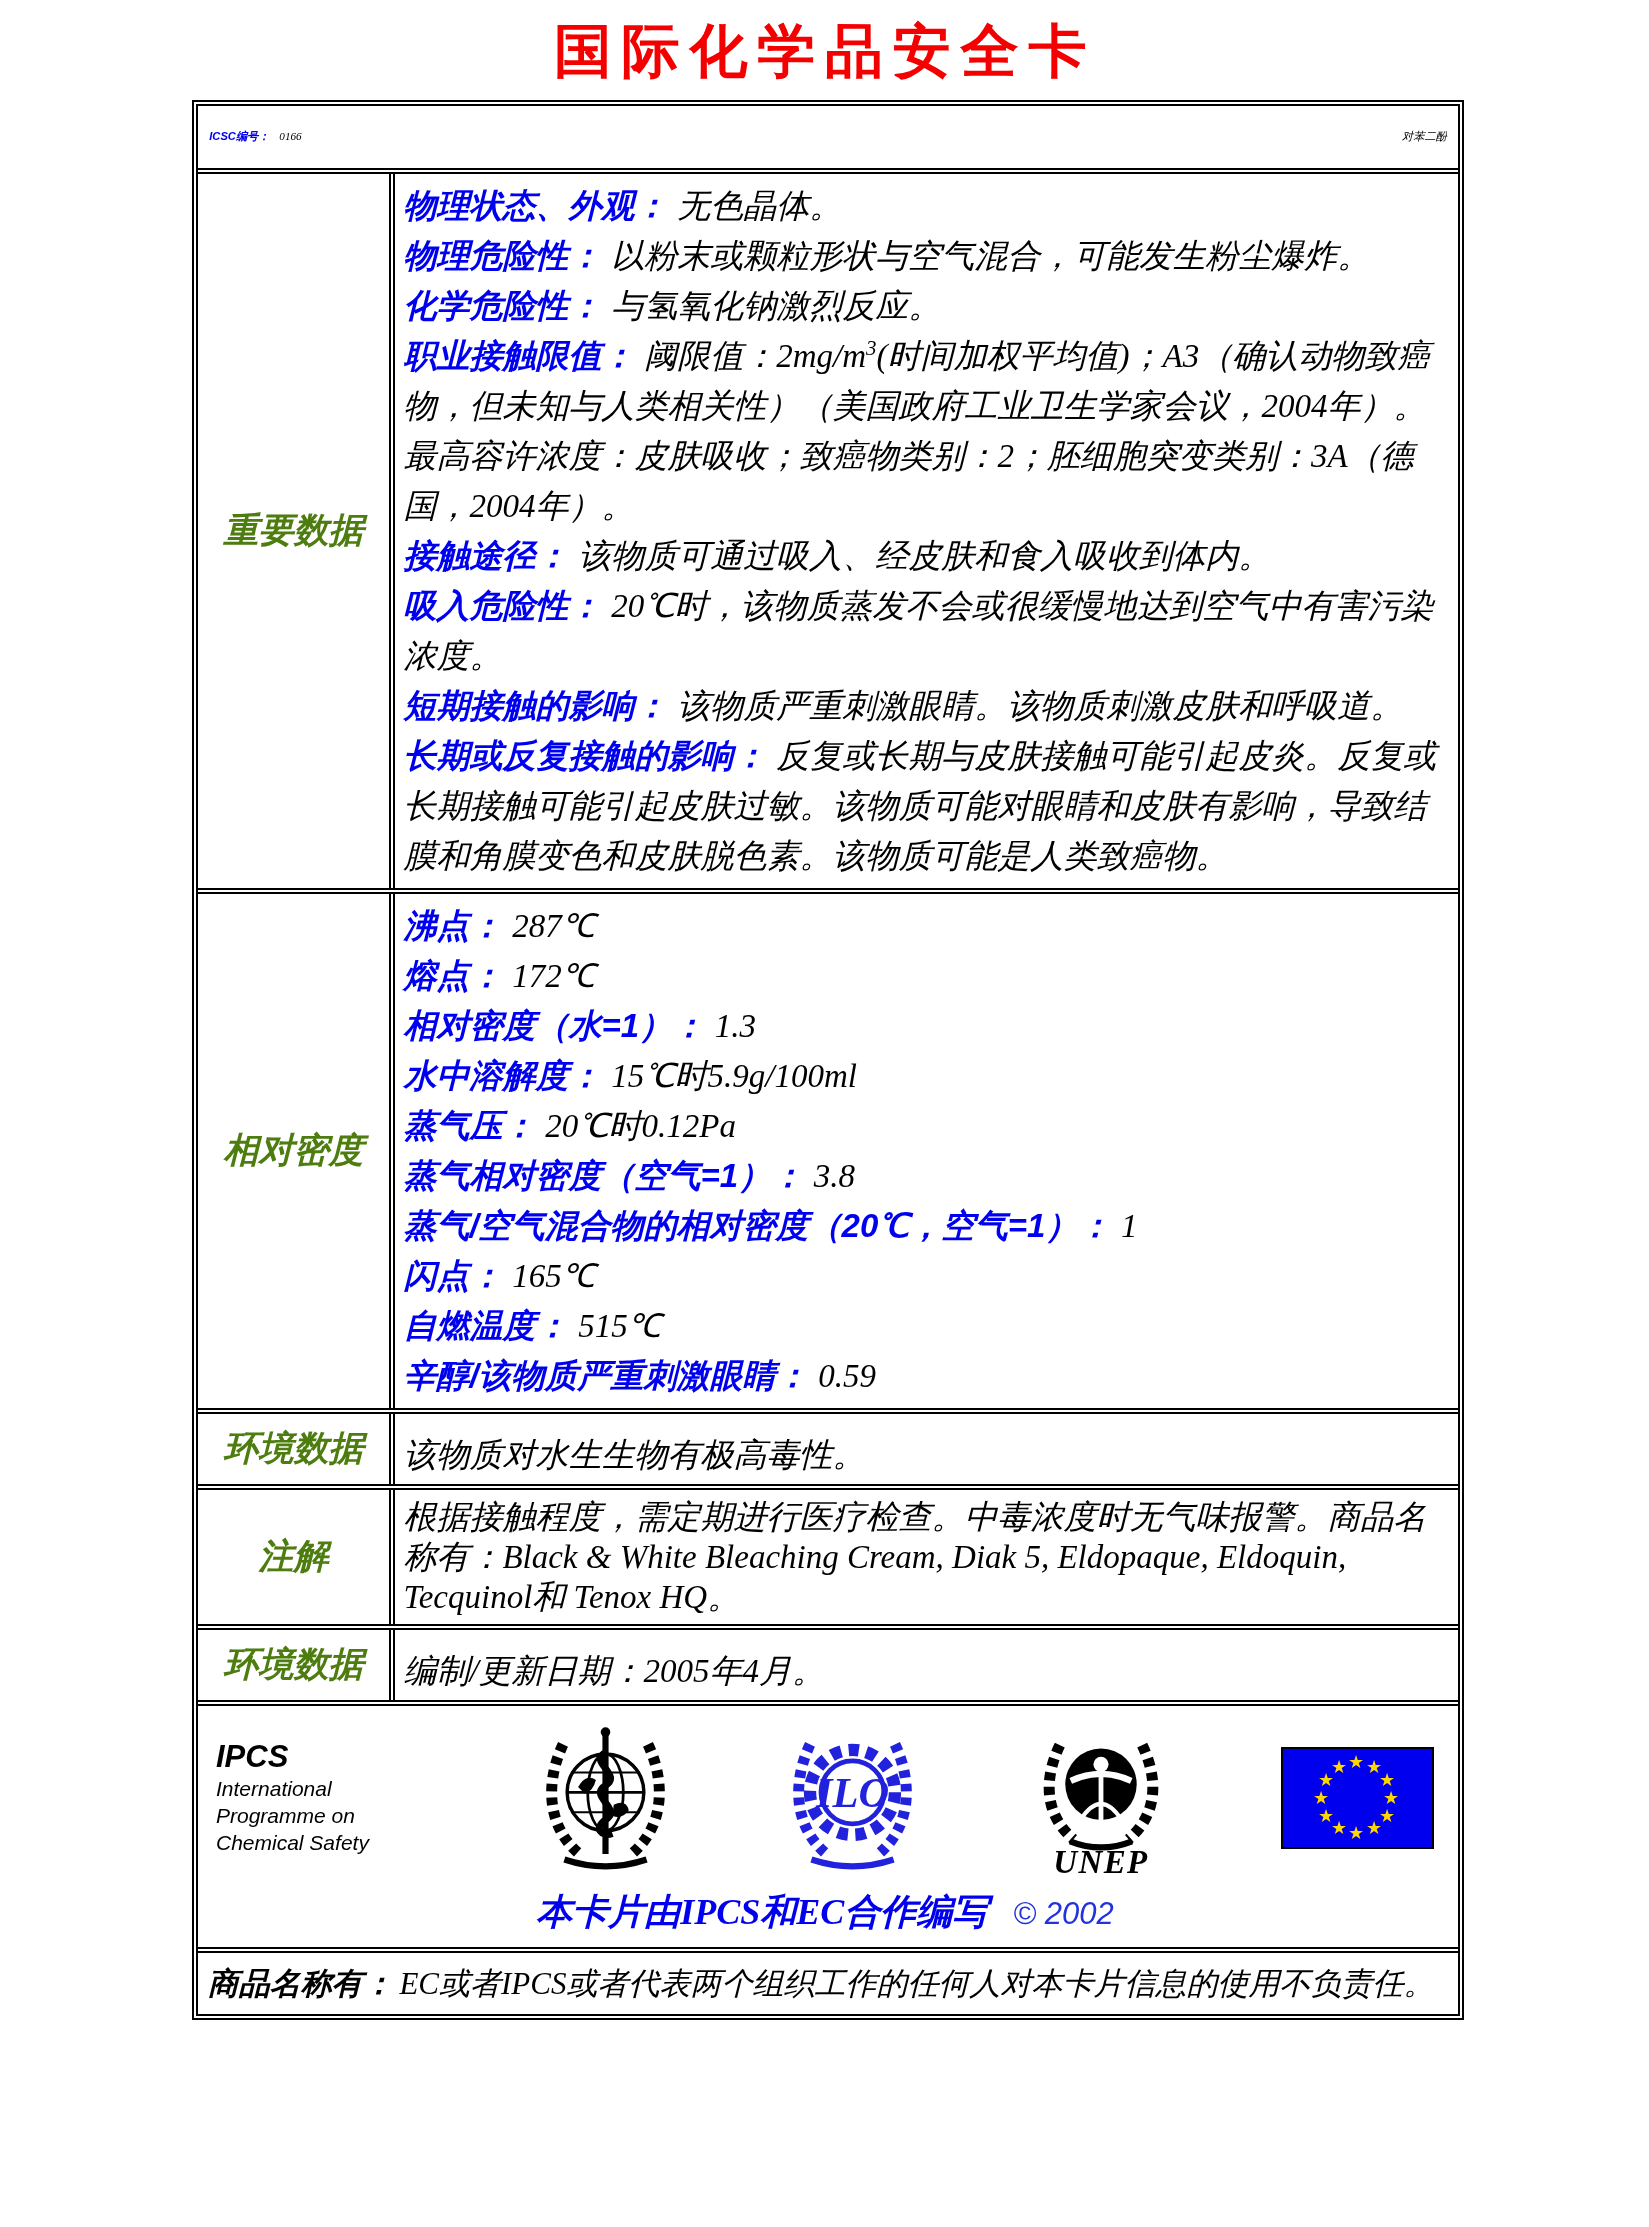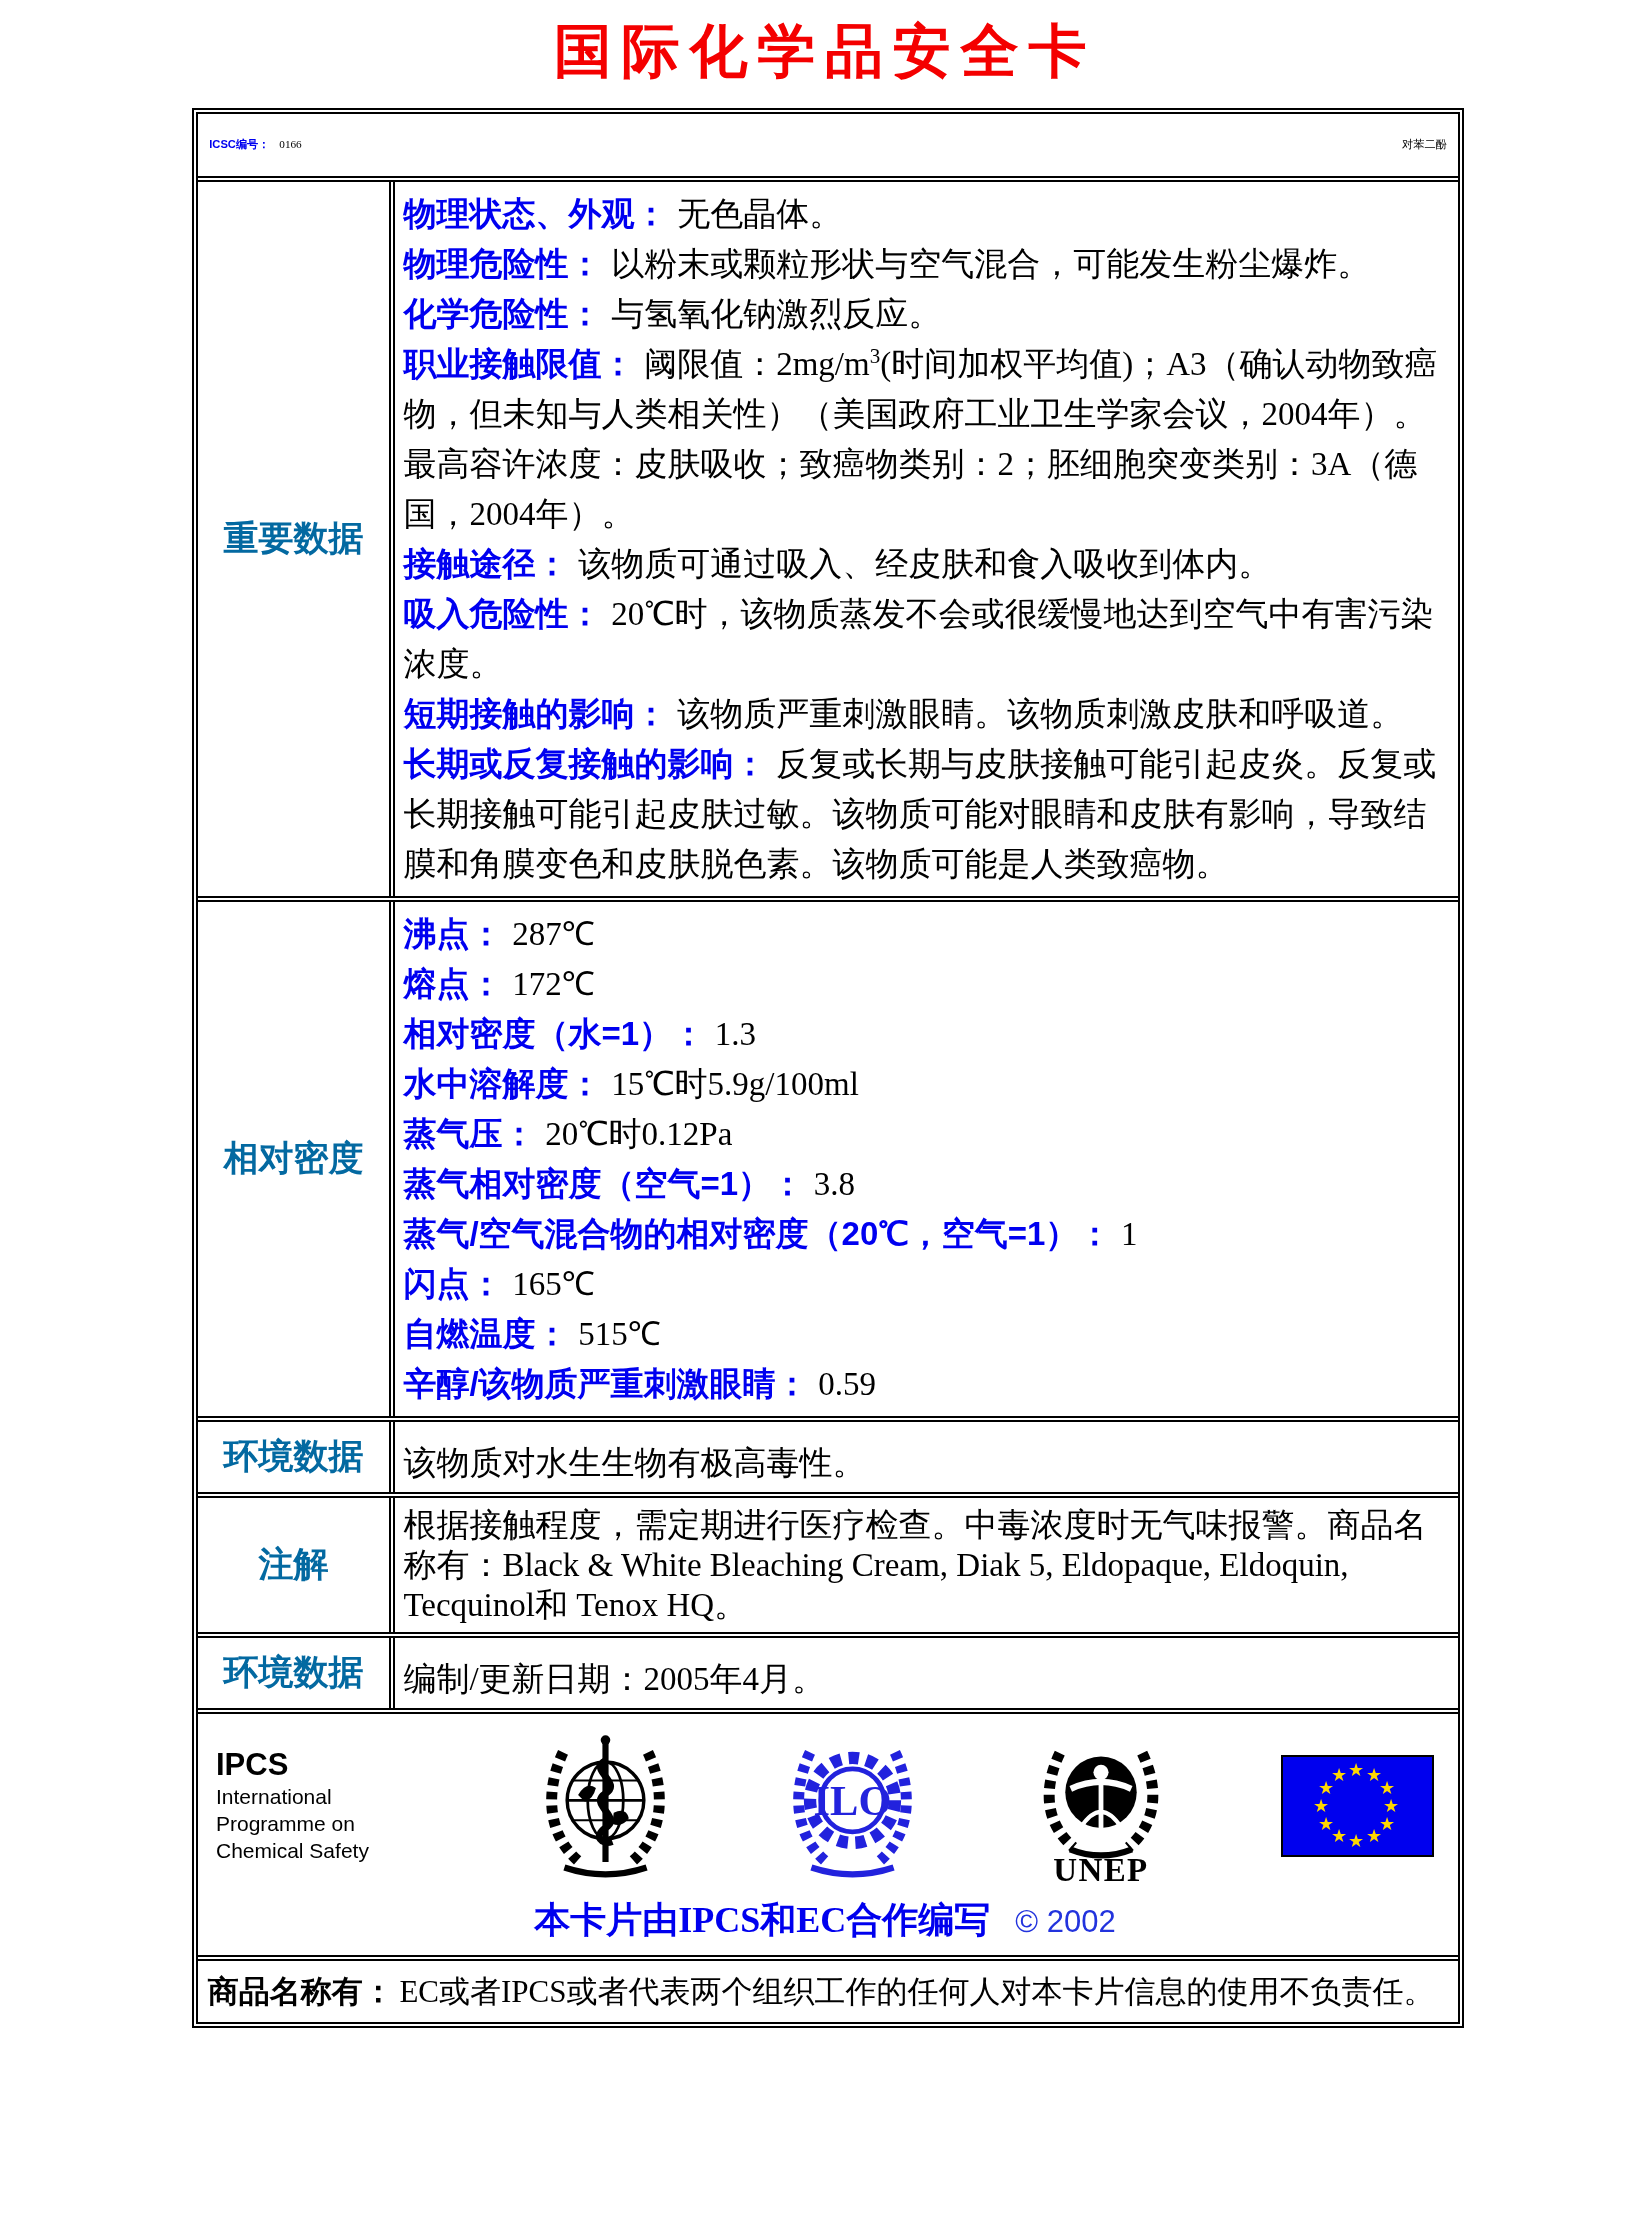--- a/index.html
+++ b/index.html
@@ -1,27 +1,27 @@
 <!DOCTYPE html>
 <html style="font-size:11.2px"><head>
 <meta charset="utf-8">
 <style>
   html,body{margin:0;padding:0;background:#fff;}
   .page{position:relative;width:1650px;height:2227px;background:#ffffff;overflow:hidden;
         font-family:"Liberation Serif",serif;color:#000;}
   .doc-title{position:absolute;top:12.6px;left:0;width:100%;text-align:center;
         font-family:"Liberation Sans",sans-serif;font-weight:bold;font-size:58px;
         letter-spacing:9.8px;color:#f40000;}
-  .card{position:absolute;left:192px;top:108px;width:1272px;box-sizing:border-box;
-        border:6.3px double #000;background:#fff;}
+  .card{position:absolute;left:192px;top:100px;width:1272px;box-sizing:border-box;
+        border:6.3px double #000;background:#fff;font-style:italic;}
   .row{display:flex;border-top:6.3px double #000;}
   .row:first-child{border-top:none;}
   .cell-label{flex:0 0 191px;border-right:6.3px double #000;display:flex;align-items:center;
         justify-content:center;font-family:"Liberation Sans",sans-serif;font-weight:bold;
-        color:#0369a1;font-size:35px;text-align:center;}
+        color:#4d7c0f;font-size:35px;text-align:center;}
   .cell-content{flex:1;padding:7px 11.2px 7px 8.4px;font-size:33px;line-height:50px;}
   .hdr{align-items:center;justify-content:space-between;padding:9.8px 11.2px;height:42px;}
   .hdr .left{display:flex;align-items:baseline;}
   .lbl-inline{font-family:"Liberation Sans",sans-serif;font-weight:bold;color:#0000f0;
         padding-right:9.8px;}
   .item{margin:0;}
   sup.u3{font-size:21px;vertical-align:super;line-height:0;}
   .notes-text{line-height:40px;}
   .single{padding-top:16px;padding-bottom:4.2px;}
   

